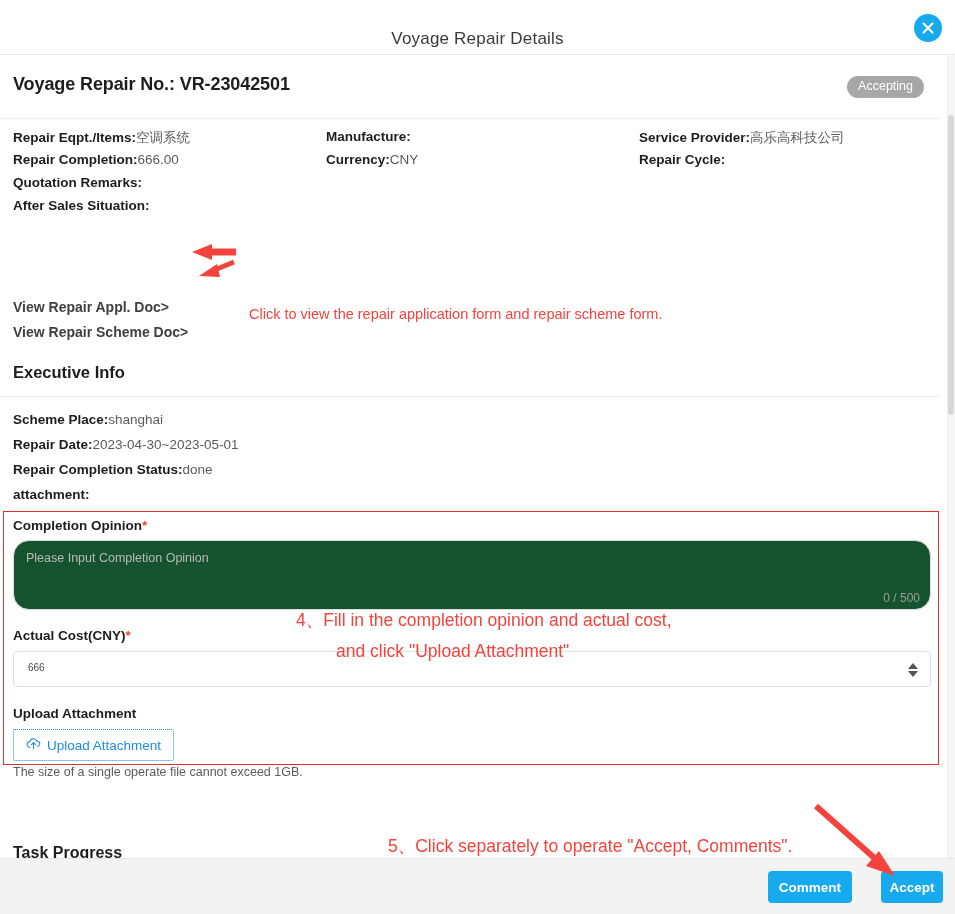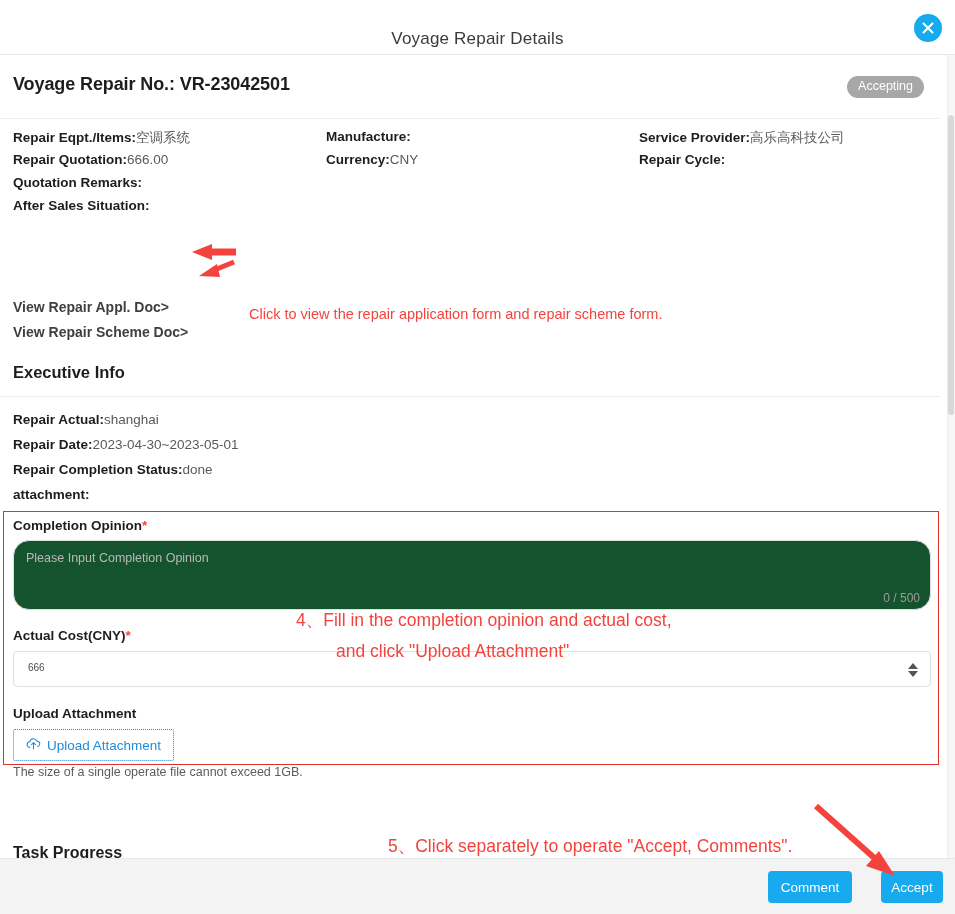--- a/index.html
+++ b/index.html
@@ -214,20 +214,21 @@
     position: absolute; left: 388px; top: 779px;
     font-size: 17.5px; color: #f4433c; white-space: nowrap;
   }
 
   
   .footer {
     position: absolute; left: 0; bottom: 0;
     width: 955px; height: 56px;
     background: #f3f3f3;
     border-top: 1px solid #e8e8e8;
+    font-weight: bold;
   }
   .btn {
     position: absolute; top: 12px;
     height: 32px; border-radius: 4px;
     background: #17aaef; color: #fff;
     font-size: 13.5px;
     display: flex; align-items: center; justify-content: center;
     cursor: pointer; border: none;
     font-family: "Liberation Sans", sans-serif;
   }
@@ -269,21 +270,21 @@
         </div>
         <div class="info-cell c2">
           <span class="lbl">Manufacture:</span><span class="val"></span>
         </div>
         <div class="info-cell c3">
           <span class="lbl">Service Provider:</span><span class="val">高乐高科技公司</span>
         </div>
       </div>
       <div class="info-row">
         <div class="info-cell c1">
-          <span class="lbl">Repair Quotation:</span><span class="val">666.00</span>
+          <span class="lbl">Repair Completion:</span><span class="val">666.00</span>
         </div>
         <div class="info-cell c2">
           <span class="lbl">Currency:</span><span class="val">CNY</span>
         </div>
         <div class="info-cell c3">
           <span class="lbl">Repair Cycle:</span><span class="val"></span>
         </div>
       </div>
       <div class="info-row">
         <div class="info-cell c1">
@@ -299,21 +300,21 @@
 
     <div class="doc-link l1">View Repair Appl. Doc&gt;</div>
     <div class="doc-link l2">View Repair Scheme Doc&gt;</div>
     <div class="hint-1">Click to view the repair application form and repair scheme form.</div>
 
     <div class="exec-title">Executive Info</div>
     <div class="exec-rule"></div>
     <div class="exec-grid">
       <div class="info-row">
         <div class="info-cell c1">
-          <span class="lbl">Repair Actual:</span><span class="val">shanghai</span>
+          <span class="lbl">Scheme Place:</span><span class="val">shanghai</span>
         </div>
       </div>
       <div class="info-row">
         <div class="info-cell c1">
           <span class="lbl">Repair Date:</span><span class="val">2023-04-30~2023-05-01</span>
         </div>
       </div>
       <div class="info-row">
         <div class="info-cell c1">
           <span class="lbl">Repair Completion Status:</span><span class="val">done</span>

